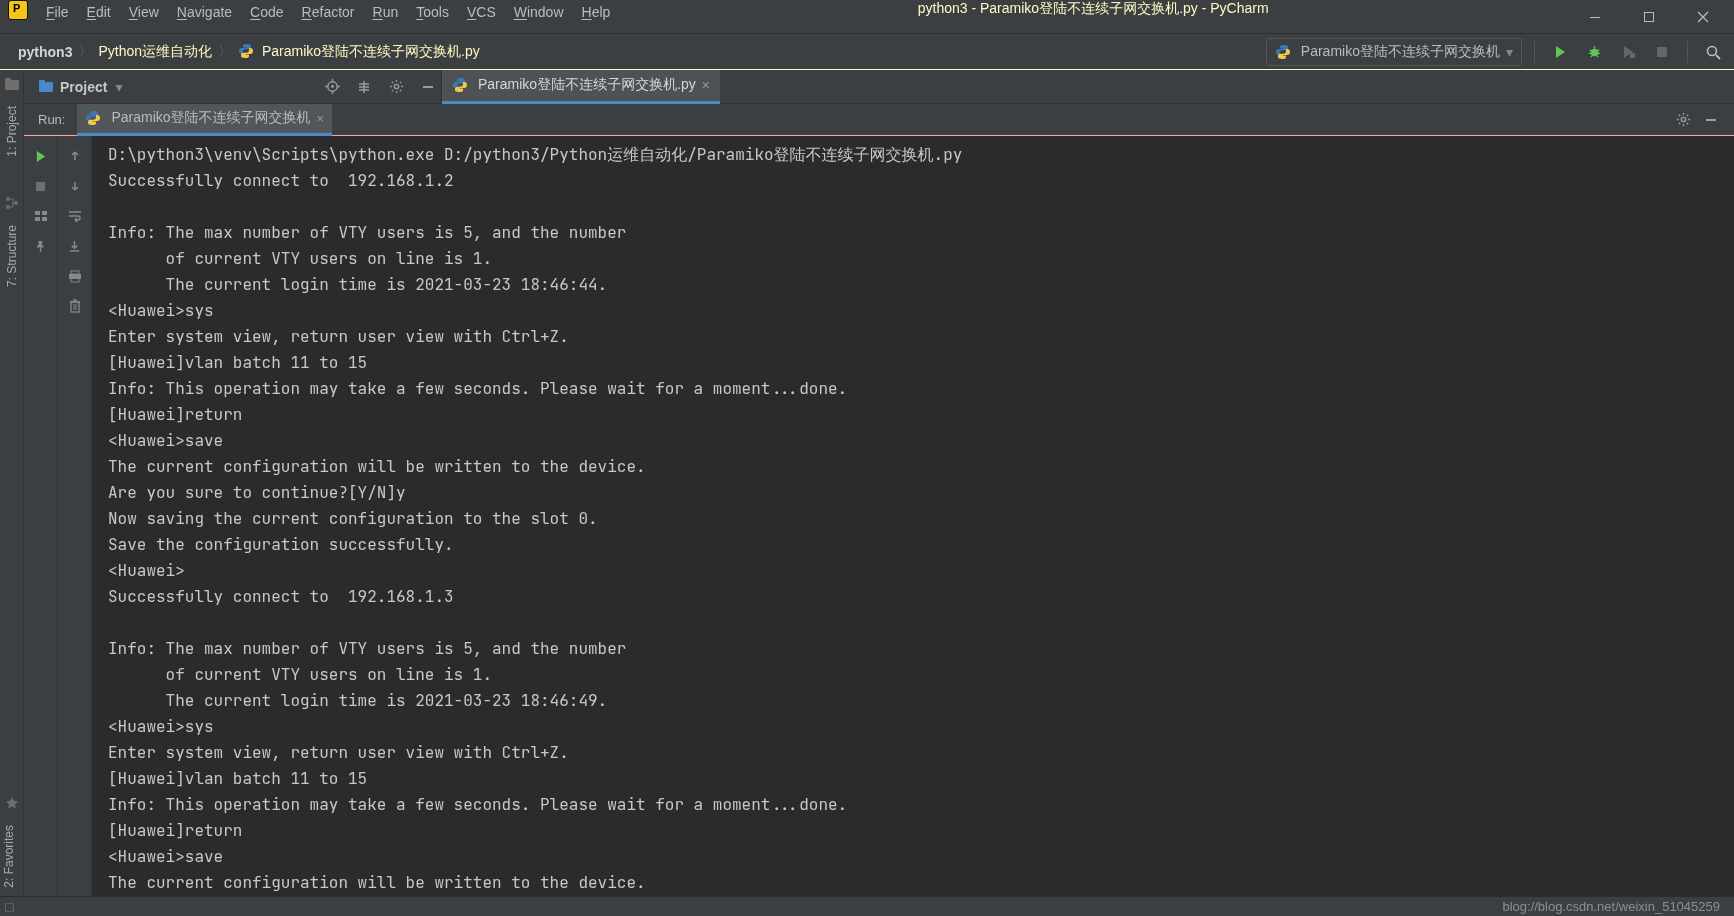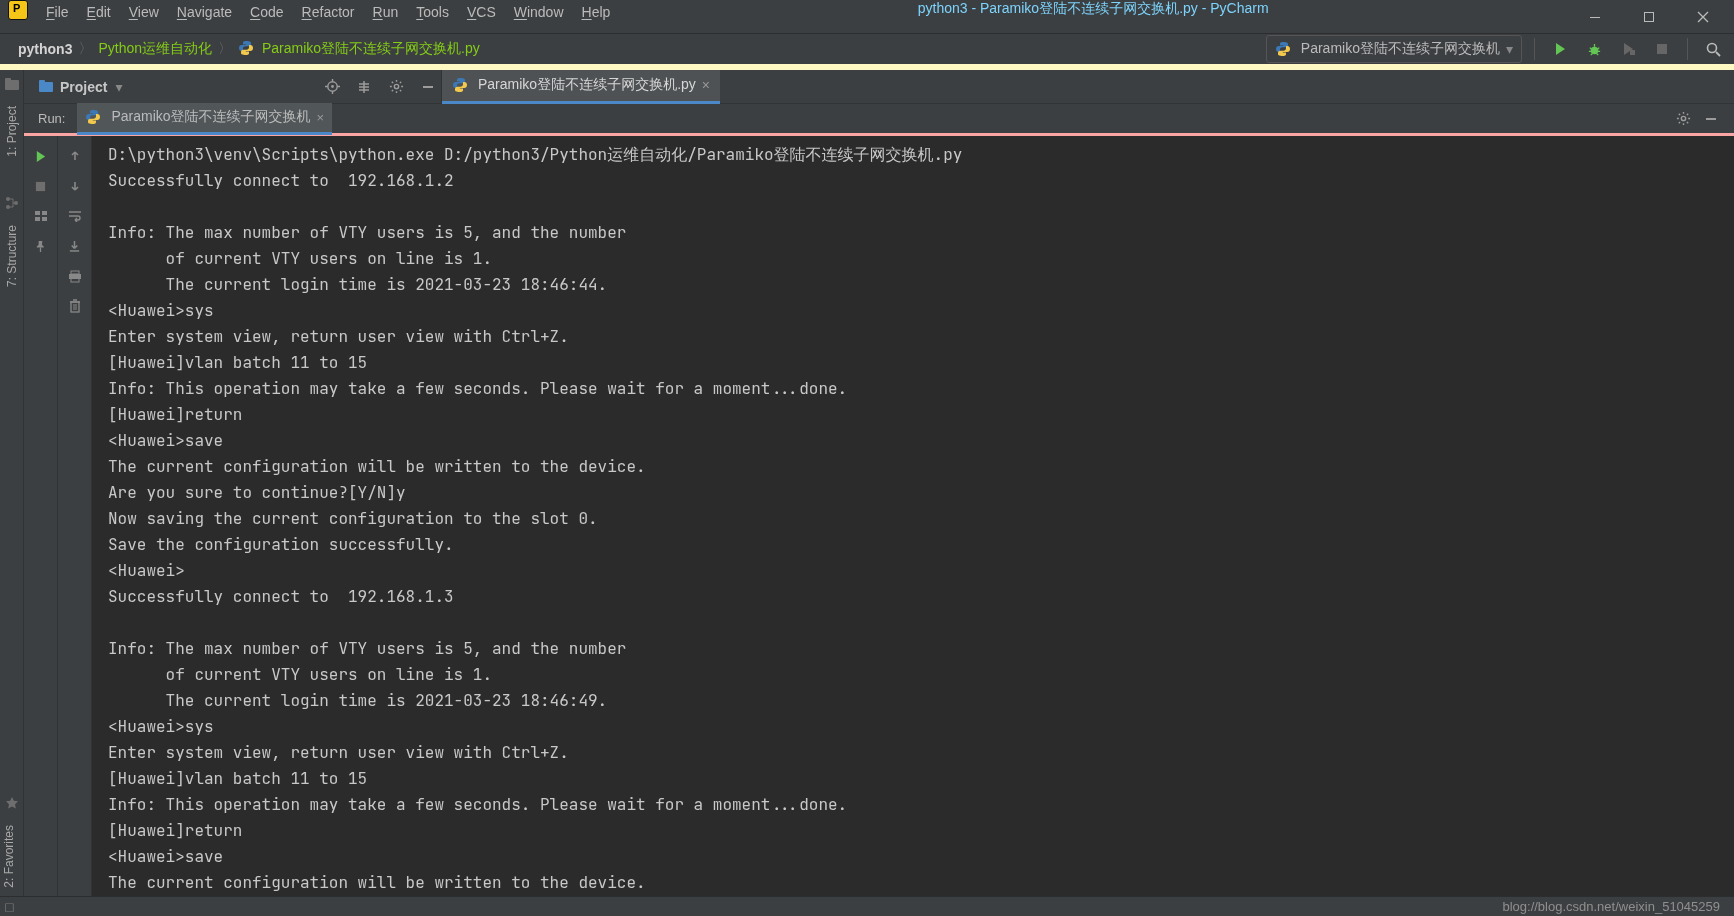--- a/index.html
+++ b/index.html
@@ -19,33 +19,33 @@
     border-bottom:1px solid #2b2d2f;
   }
   .app-icon {
     width:20px; height:20px; margin:0 10px 0 4px;
     background:#f5c518; border:1px solid #111; border-radius:3px; position:relative;
   }
   .app-icon::after { content:"P"; color:#000; font-weight:bold; font-size:11px; position:absolute; left:4px; top:1px; }
   .menu { display:flex; gap:2px; }
   .menu-item { padding:4px 8px; color:#bbbbbb; cursor:pointer; }
   .menu-item u { text-decoration:underline; text-underline-offset:2px; }
-  .title-text { flex:1; text-align:center; color:#7dd3fc; font-size:14px; }
+  .title-text { flex:1; text-align:center; color:#fef9c3; font-size:14px; }
   .win-controls { display:flex; gap:0; }
   .win-btn { width:54px; height:34px; display:flex; align-items:center; justify-content:center; color:#bbb; cursor:pointer; }
 
   
   .nav-bar {
     height:36px; background:#3c3f41;
     display:flex; align-items:center; padding:0 8px 0 18px;
-    border-bottom:6px solid #fef9c3;
+    border-bottom:1px solid #fef9c3;
   }
   .breadcrumbs { display:flex; align-items:center; gap:6px; }
   .crumb-sep { color:#6b6b6b; }
-  .crumb { color:#84cc16; cursor:pointer; }
+  .crumb { color:#fef9c3; cursor:pointer; }
   .crumb.strong { font-weight:700; color:#d4d4d4; }
   .py-file-icon {
     width:16px; height:16px; display:inline-flex; align-items:center; justify-content:center;
     margin-right:4px; vertical-align:-3px;
   }
   .py-file-icon svg { width:16px; height:16px; }
 
   .nav-right { margin-left:auto; display:flex; align-items:center; gap:8px; }
   .run-config {
     display:flex; align-items:center; gap:6px;
@@ -90,21 +90,21 @@
 
   .editor-tabs { display:flex; align-items:flex-end; height:34px; margin-left:0; }
   .editor-tab {
     display:flex; align-items:center; gap:6px;
     padding:0 10px; height:34px; background:#4e5254; color:#d6d6d6;
     border-top:0; cursor:pointer; font-size:14px;
     border-bottom:3px solid #4a88c7;
   }
   .editor-tab .close { color:#999; font-size:14px; }
   .run-header {
-    position:relative; height:32px; background:#3c3f41; border-bottom:3px solid #fca5a5;
+    position:relative; height:32px; background:#3c3f41; border-bottom:1px solid #fca5a5;
     display:flex; align-items:center; padding-left:14px; gap:8px;
   }
   .run-label { color:#bbbbbb; font-size:13px; }
   .run-tab {
     display:flex; align-items:center; gap:6px; padding:4px 8px;
     background:#515658; border-radius:0; margin-left:4px;
     border-bottom:3px solid #4a88c7; height:32px; position:relative;
   }
   .run-tab .close { color:#999; font-size:13px; }
   .run-right { margin-left:auto; display:flex; align-items:center; gap:2px; padding-right:10px; }

